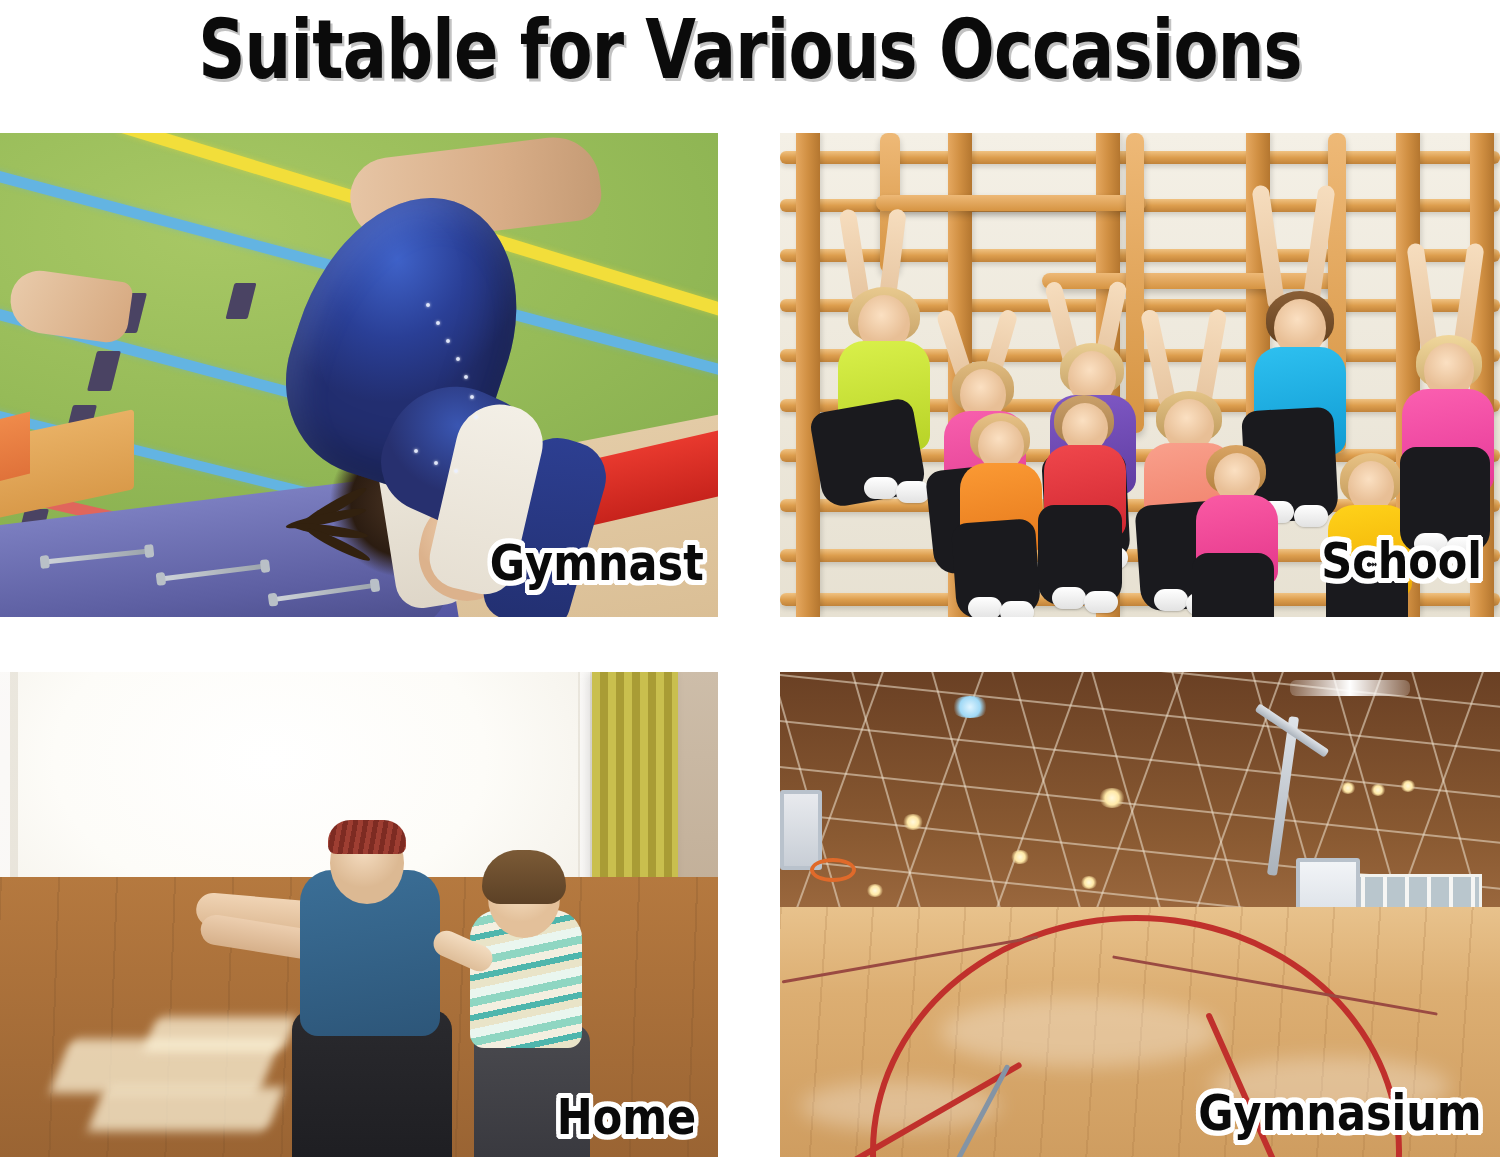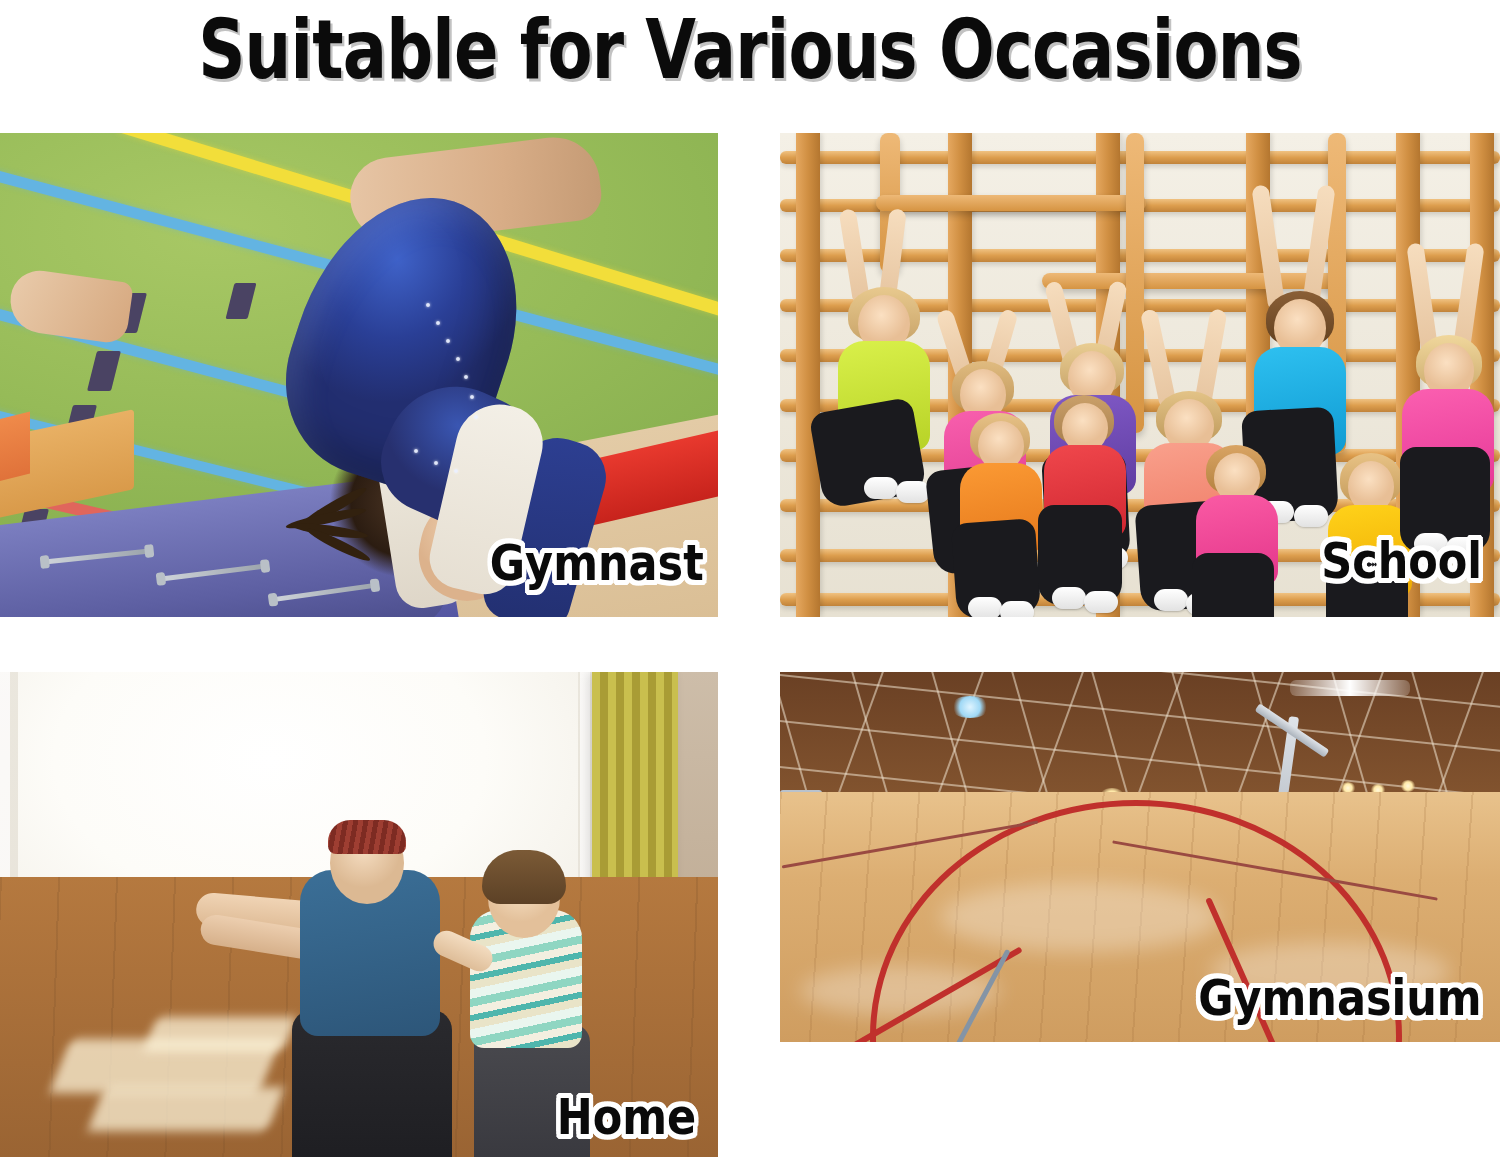--- a/index.html
+++ b/index.html
@@ -26,21 +26,21 @@
     transform-origin:50% 50%;
     text-shadow:3px 3px 0 rgba(120,120,120,.45);
     white-space:nowrap;
   }
 
   
   .panel{position:absolute;overflow:hidden;background:#ddd;}
   #p-gymnast   {left:0px;   top:133px; width:718px;  height:484px;}
   #p-school    {left:780px; top:133px; width:720px;  height:484px;}
   #p-home      {left:0px;   top:672px; width:718px;  height:485px;}
-  #p-gymnasium {left:780px; top:672px; width:720px;  height:370px;}
+  #p-gymnasium {left:780px; top:672px; width:720px;  height:485px;}
 
   
   .caption{
     position:absolute;
     font-family:"DejaVu Sans","Liberation Sans",sans-serif;
     font-weight:bold;
     font-size:50px;
     line-height:52px;
     color:#0a0a0a;
     transform:scaleX(0.86);

